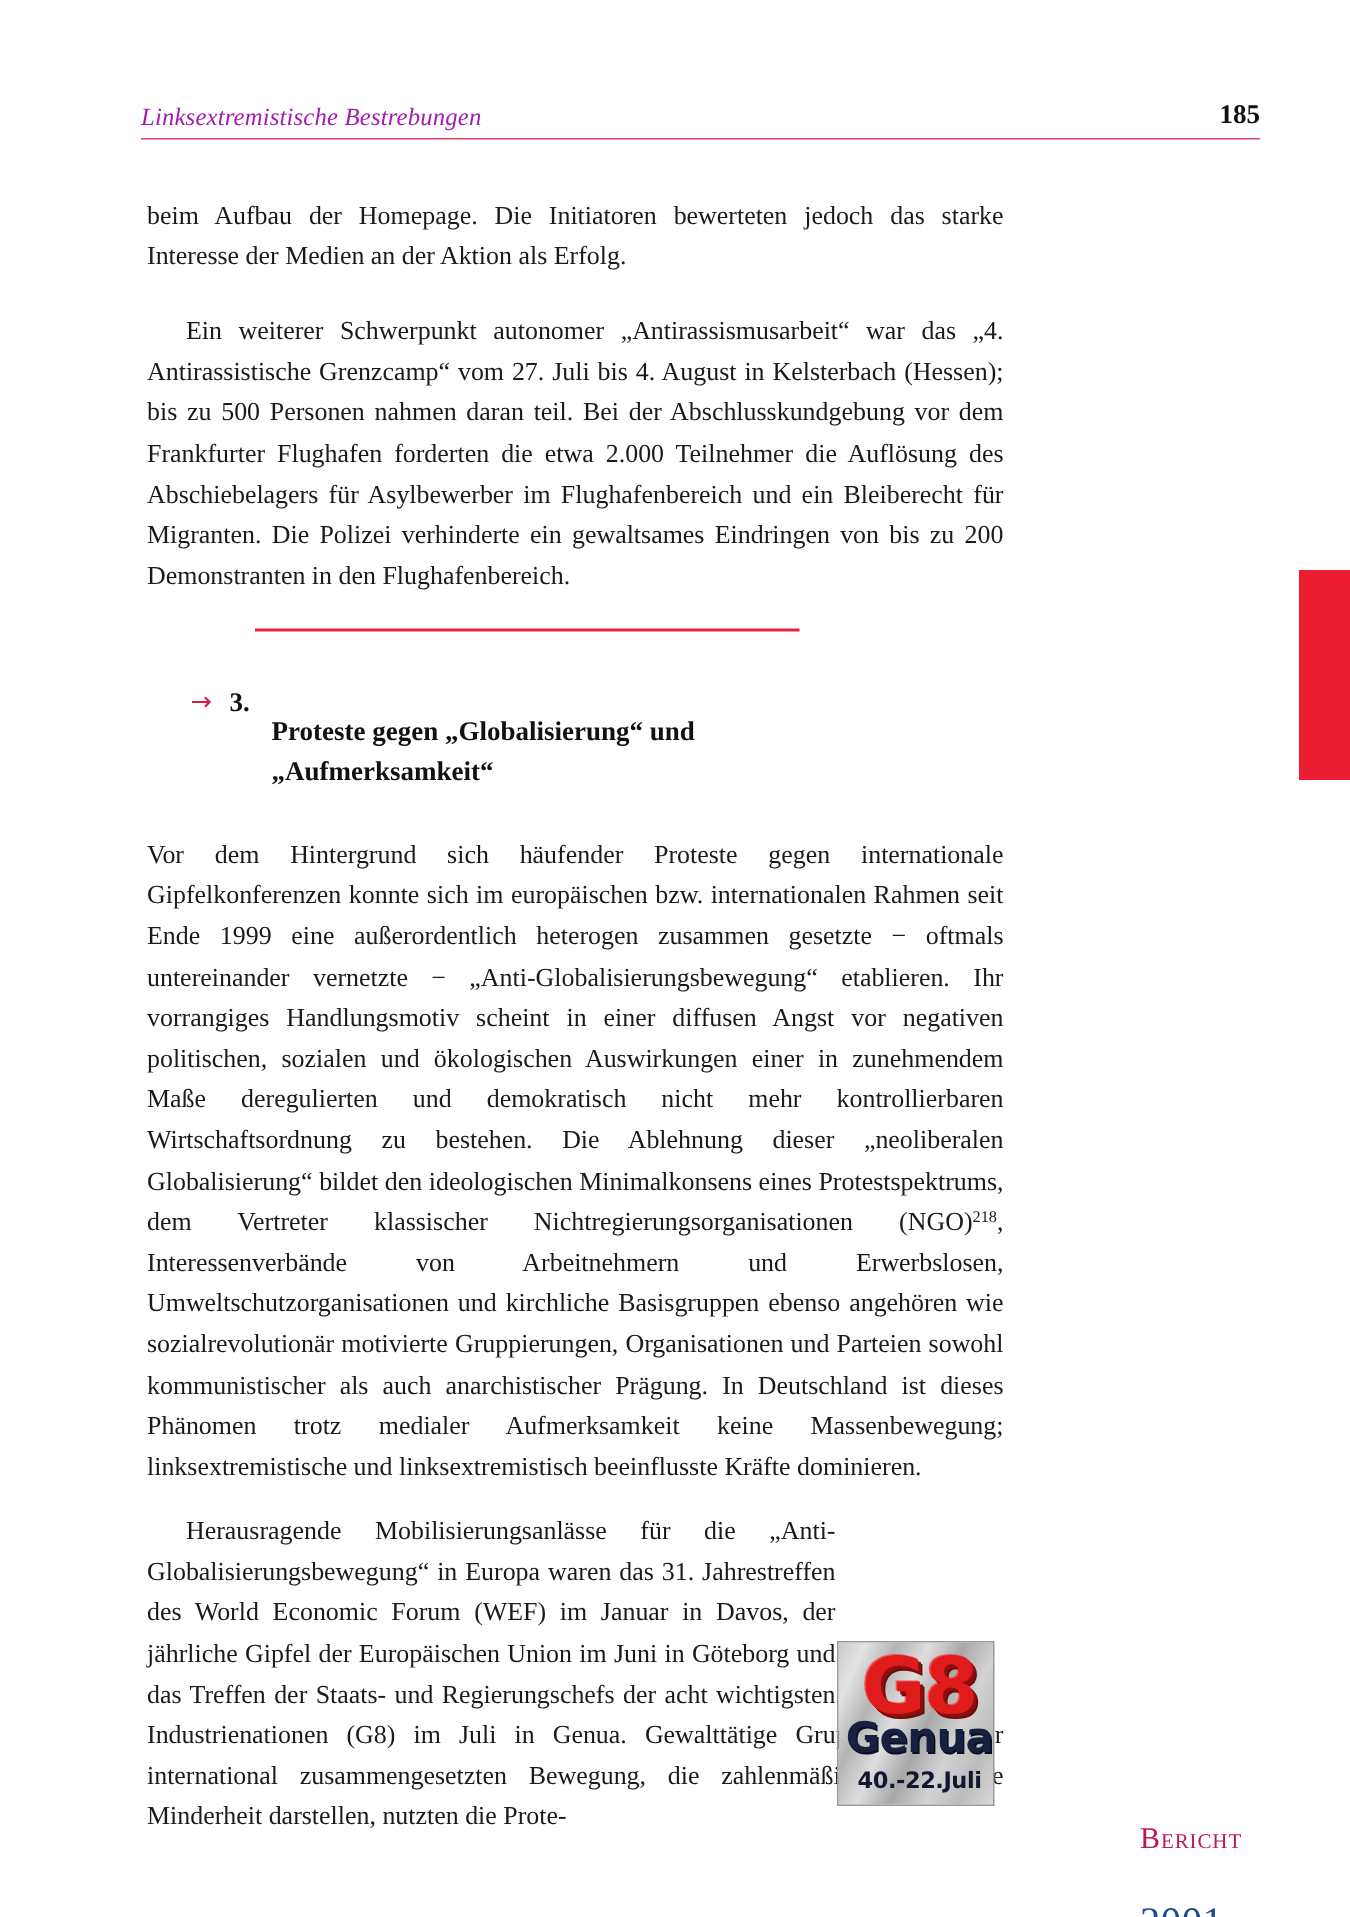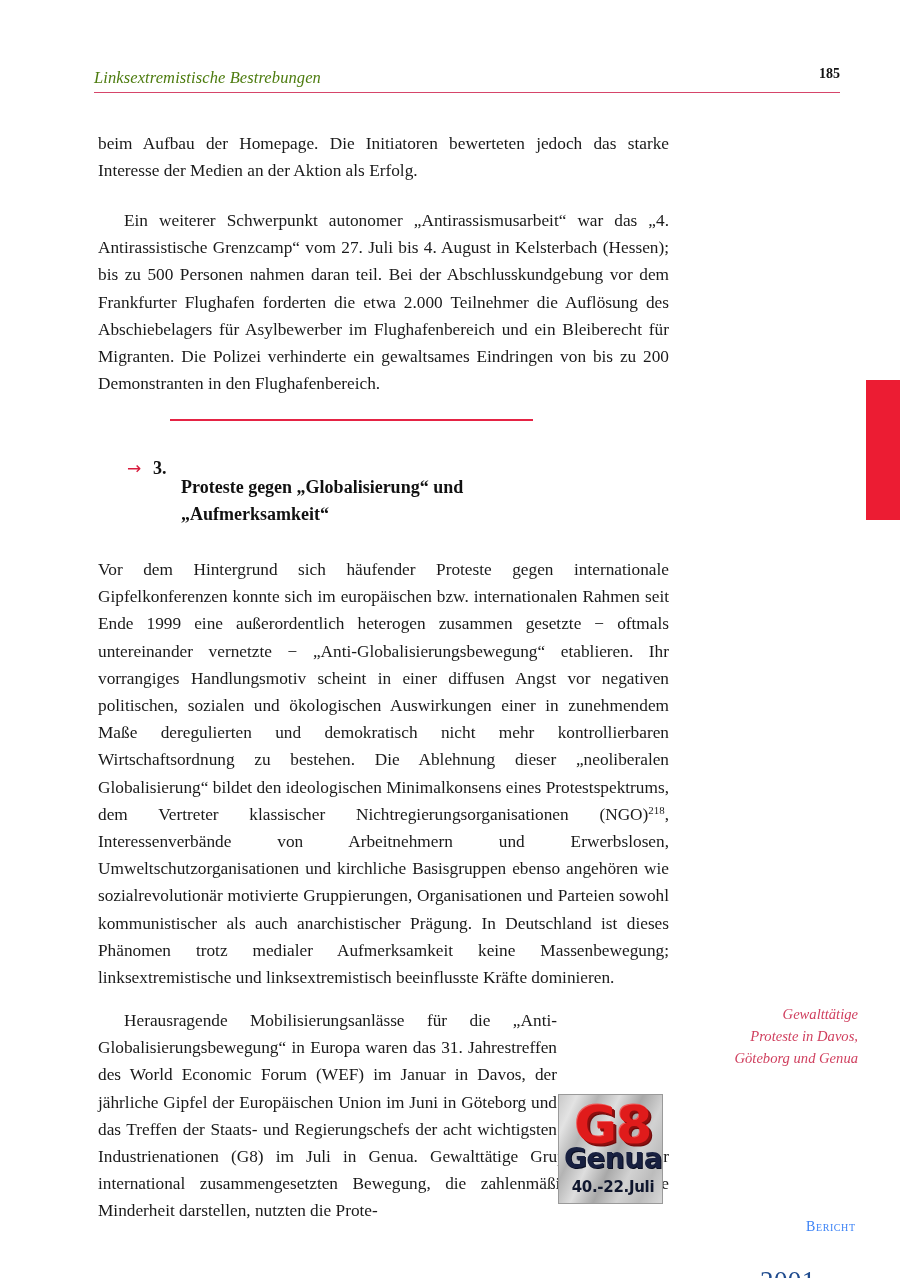--- a/index.html
+++ b/index.html
@@ -29,29 +29,29 @@
     width: 746px;
     height: 30px;
   }
   .running-head-title {
     position: absolute;
     left: 0;
     top: 0;
     font-style: italic;
     font-size: 16.5px;
     letter-spacing: 0.1px;
-    color: #4d7c0f;
+    color: #a21caf;
     white-space: nowrap;
   }
   .running-head-page {
     position: absolute;
     right: 0;
     top: -2px;
     font-weight: bold;
-    font-size: 14px;
+    font-size: 18px;
     color: #111111;
   }
   .header-rule {
     position: absolute;
     left: 94px;
     top: 92px;
     width: 746px;
     height: 1.4px;
     background: #d6456a;
   }
@@ -231,26 +231,25 @@
 
   
   .bericht-logo {
     position: absolute;
     left: 760px;
     top: 1218px;
     width: 110px;
     text-align: left;
   }
   .bericht-word {
-    font-size: 14px;
+    font-size: 20px;
     letter-spacing: 0.6px;
-    color: #3b82f6;
+    color: #be185d;
     font-variant: small-caps;
     line-height: 17px;
-    margin-left: 46px;
   }
   .bericht-year {
     font-size: 27px;
     line-height: 28px;
     color: #1f4b8e;
     letter-spacing: 0.4px;
     margin-top: 32px;
   }
 </style>
 </head>
@@ -284,25 +283,20 @@
     <div class="heading-row">
       <span class="heading-arrow">→</span>
       <span class="heading-num">3.</span>
       <span class="heading-text">
         <span>Proteste gegen „Globalisierung“ und</span><br>
         <span>„Aufmerksamkeit“</span>
       </span>
     </div>
   </div>
 
-  <div class="margin-note">
-    <div>Gewalttätige</div>
-    <div>Proteste in Davos,</div>
-    <div>Göteborg und Genua</div>
-  </div>
 
   <div class="g8-figure">
     <div class="g8-inner">
       <div class="g8-top">G8</div>
       <div class="g8-mid">Genua</div>
       <div class="g8-bot">40.-22.Juli</div>
     </div>
   </div>
 
   <div class="bericht-logo">

